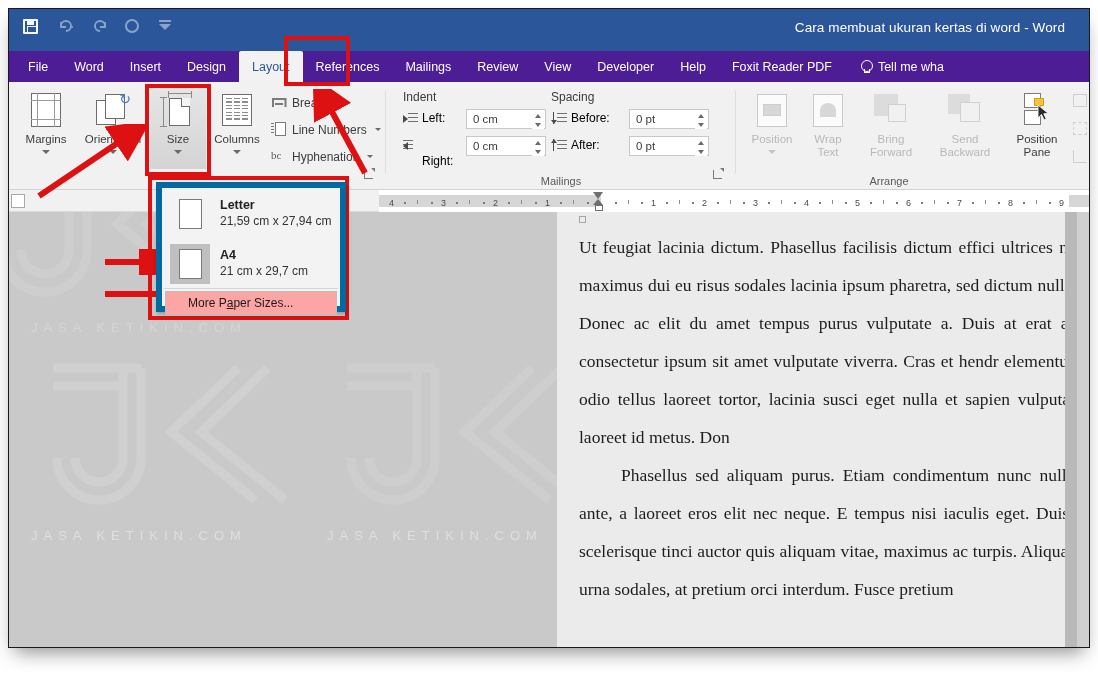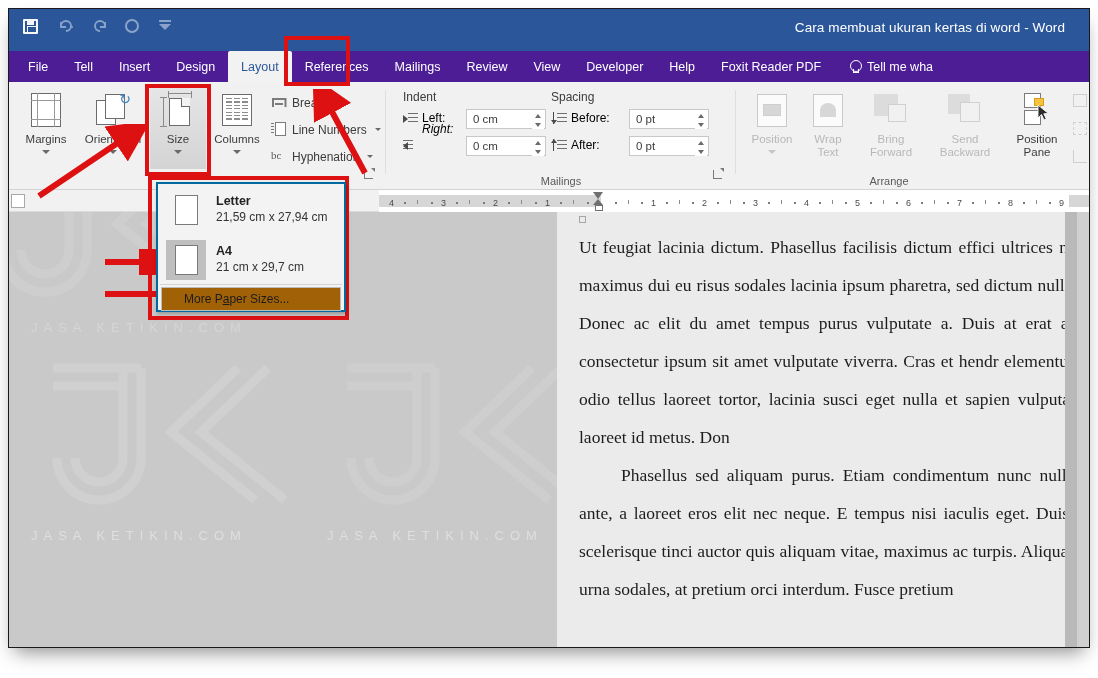--- a/index.html
+++ b/index.html
@@ -341,35 +341,35 @@
 
   
   .ann-rect {
     position: absolute; border: 4px solid #dd1111; pointer-events:none;
   }
   .ann-arrow { position: absolute; pointer-events:none; }
 
   
   .size-menu {
     position: absolute; left: 147px; top: 173px; width: 190px; height: 130px;
-    background: #f3f3f3; border: 2px solid #0369a1;
+    background: #f3f3f3; border: 6px solid #0369a1;
     box-shadow: 1px 2px 4px rgba(0,0,0,0.25);
     z-index: 30;
   }
   .size-item { position: relative; display:flex; align-items:flex-start; gap: 10px;
     padding: 6px 8px 4px 8px; }
   .size-item.sel .thumbwrap { background:#bfbfbf; }
   .thumbwrap { width: 40px; height: 40px; display:flex; align-items:center; justify-content:center; }
   .thumb { width: 23px; height: 30px; background:#ffffff; border:1.4px solid #7a7a7a; }
   .size-meta { padding-top: 3px; }
   .size-name { font-size: 12.5px; color:#222; font-weight: bold; line-height:1.3; }
   .size-dims { font-size: 12px; color:#333; line-height:1.35; }
   .menu-sep { height:1px; background:#d5d5d5; margin: 0 2px; }
   .more-sizes {
-    margin: 2px 3px 3px 3px; background:#a16207; border:1px solid #bdbdbd;
+    margin: 2px 3px 3px 3px; background:#fca5a5; border:1px solid #bdbdbd;
     font-size: 12px; color:#1c1c1c; padding: 4px 0 4px 22px;
   }
   .more-sizes u { text-decoration: underline; }
 </style>
 </head>
 <body>
 
 <div id="app">
 <div class="frame">
 
@@ -397,21 +397,21 @@
       <div class="qicon chev-ico-wrap">
             <div class="chev-ico"></div>
           </div>
     </div>
     <div class="doc-title">Cara membuat ukuran kertas di word  -  Word</div>
   </div>
 
   <div class="tabstrip">
     <div class="tabs">
       <div class="tab">File</div>
-      <div class="tab">Tell</div>
+      <div class="tab">Word</div>
       <div class="tab">Insert</div>
       <div class="tab">Design</div>
       <div class="tab active">Layout</div>
       <div class="tab">References</div>
       <div class="tab">Mailings</div>
       <div class="tab">Review</div>
       <div class="tab">View</div>
       <div class="tab">Developer</div>
       <div class="tab">Help</div>
       <div class="tab">Foxit Reader PDF</div>
@@ -521,21 +521,21 @@
               <span class="up"></span>
               <span class="dn"></span>
             </span>
       </div>
 
       <div class="indent-ico rev" style="left:12px; top:58px;">
             <span class="a"></span>
             <span class="b"></span>
             <span class="c"></span>
           </div>
-      <div class="pfield-label" style="left:31px; top:40px;font-style:italic;">Right:</div>
+      <div class="pfield-label" style="left:31px; top:72px;">Right:</div>
       <div class="spinbox" style="left:75px; top:54px; width:80px;">
         <span>0 cm</span>
         <span class="spin-arrows">
               <span class="up"></span>
               <span class="dn"></span>
             </span>
       </div>
 
       <div class="spacing-ico" style="left:160px; top:30px;">
             <span class="a"></span>

